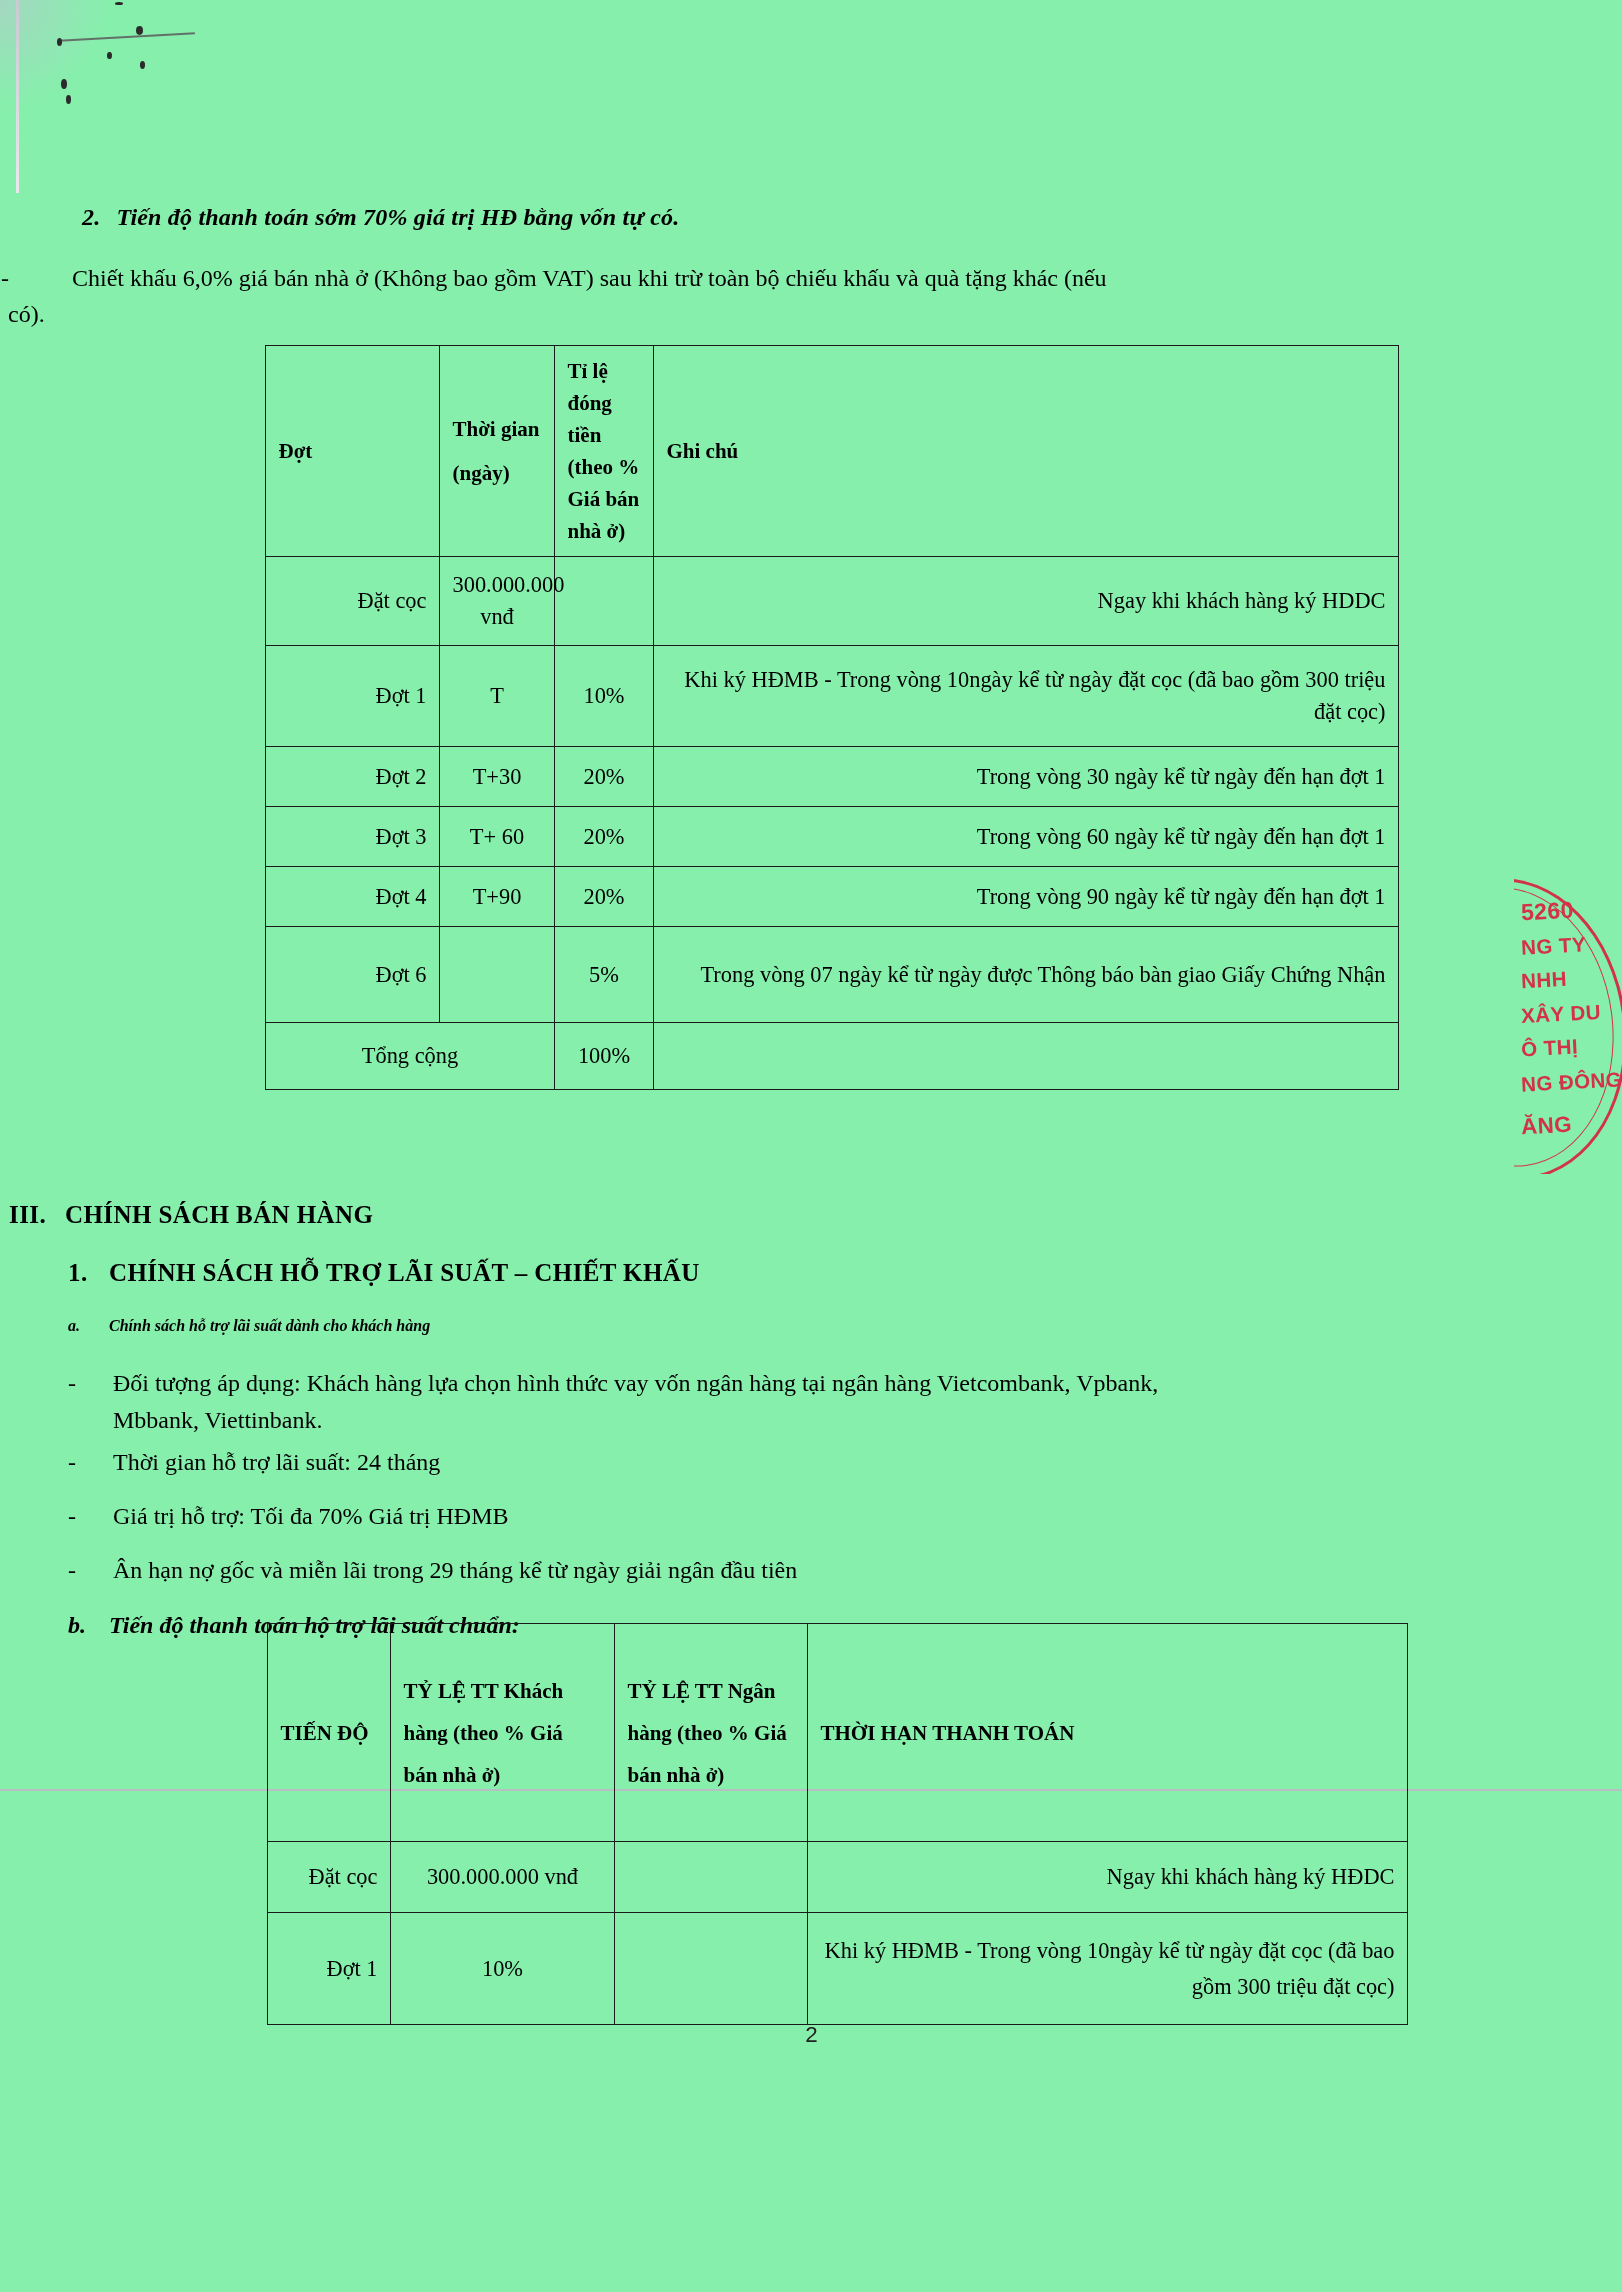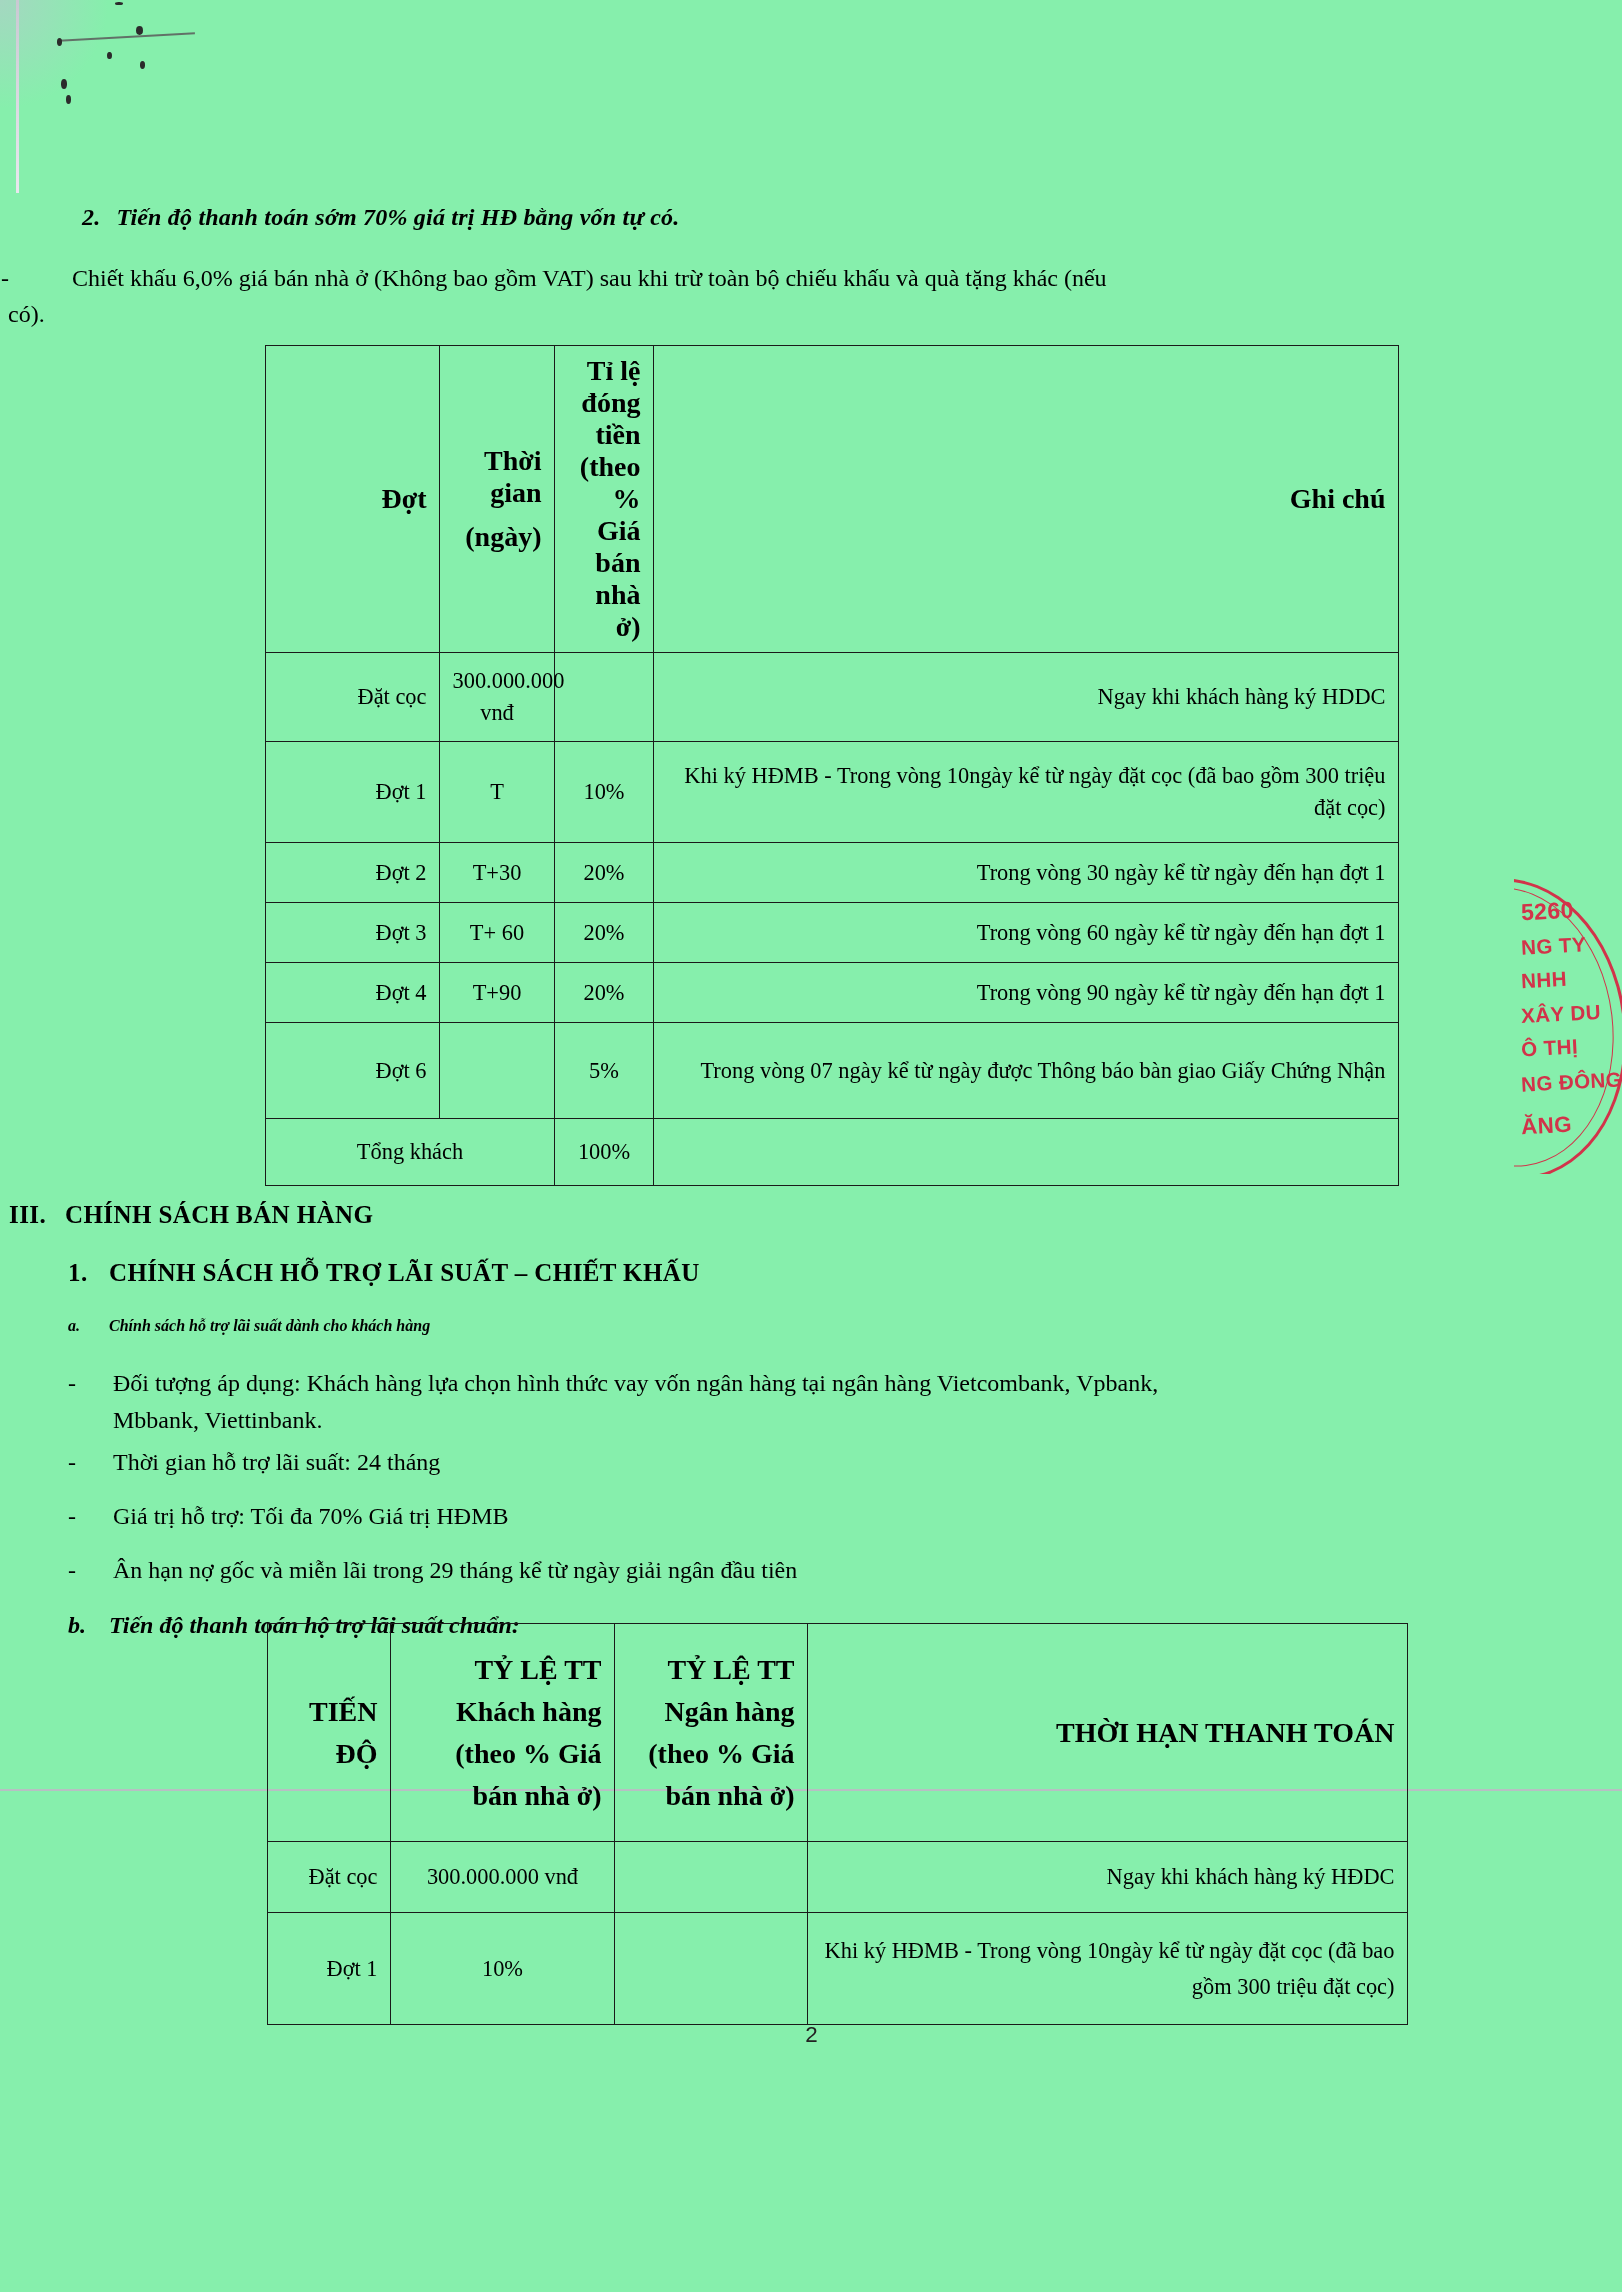--- a/index.html
+++ b/index.html
@@ -98,23 +98,23 @@
     font-size: 22.4px;
   }
   table.doc td, table.doc th {
     border: 1.8px solid #1a1a1a;
     padding: 9px 12.5px;
     vertical-align: middle;
     font-weight: normal;
   }
   table.doc th {
     font-weight: bold;
-    text-align: right;
+    text-align: left;
     line-height: 32px;
-    font-size: 28px;
+    font-size: 21px;
   }
   .c-center { text-align: center; }
   .c-left { text-align: right; }
   .bold { font-weight: bold; }
 
   
   #table-payment-schedule { left: 265px; top: 345px; width: 1132px; }
   #table-payment-schedule col.c1 { width: 174px; }
   #table-payment-schedule col.c2 { width: 115px; }
   #table-payment-schedule col.c3 { width: 99px; }
@@ -322,21 +322,21 @@
         <td class="c-center">20%</td>
         <td class="c-left">Trong vòng 90 ngày kể từ ngày đến hạn đợt 1</td>
       </tr>
       <tr class="r7">
         <td class="c-left">Đợt 6</td>
         <td class="c-center"></td>
         <td class="c-center">5%</td>
         <td class="c-left">Trong vòng 07 ngày kể từ ngày được Thông báo bàn giao Giấy Chứng Nhận</td>
       </tr>
       <tr class="tot">
-        <td class="c-center bold" colspan="2">Tổng khách</td>
+        <td class="c-center bold" colspan="2">Tổng cộng</td>
         <td class="c-center bold">100%</td>
         <td class="c-left"></td>
       </tr>
     </tbody>
   </table>
 
   <div class="sec-line lvl-roman">
     <span class="mk">III.</span><span>CHÍNH SÁCH BÁN HÀNG</span>
   </div>
 

